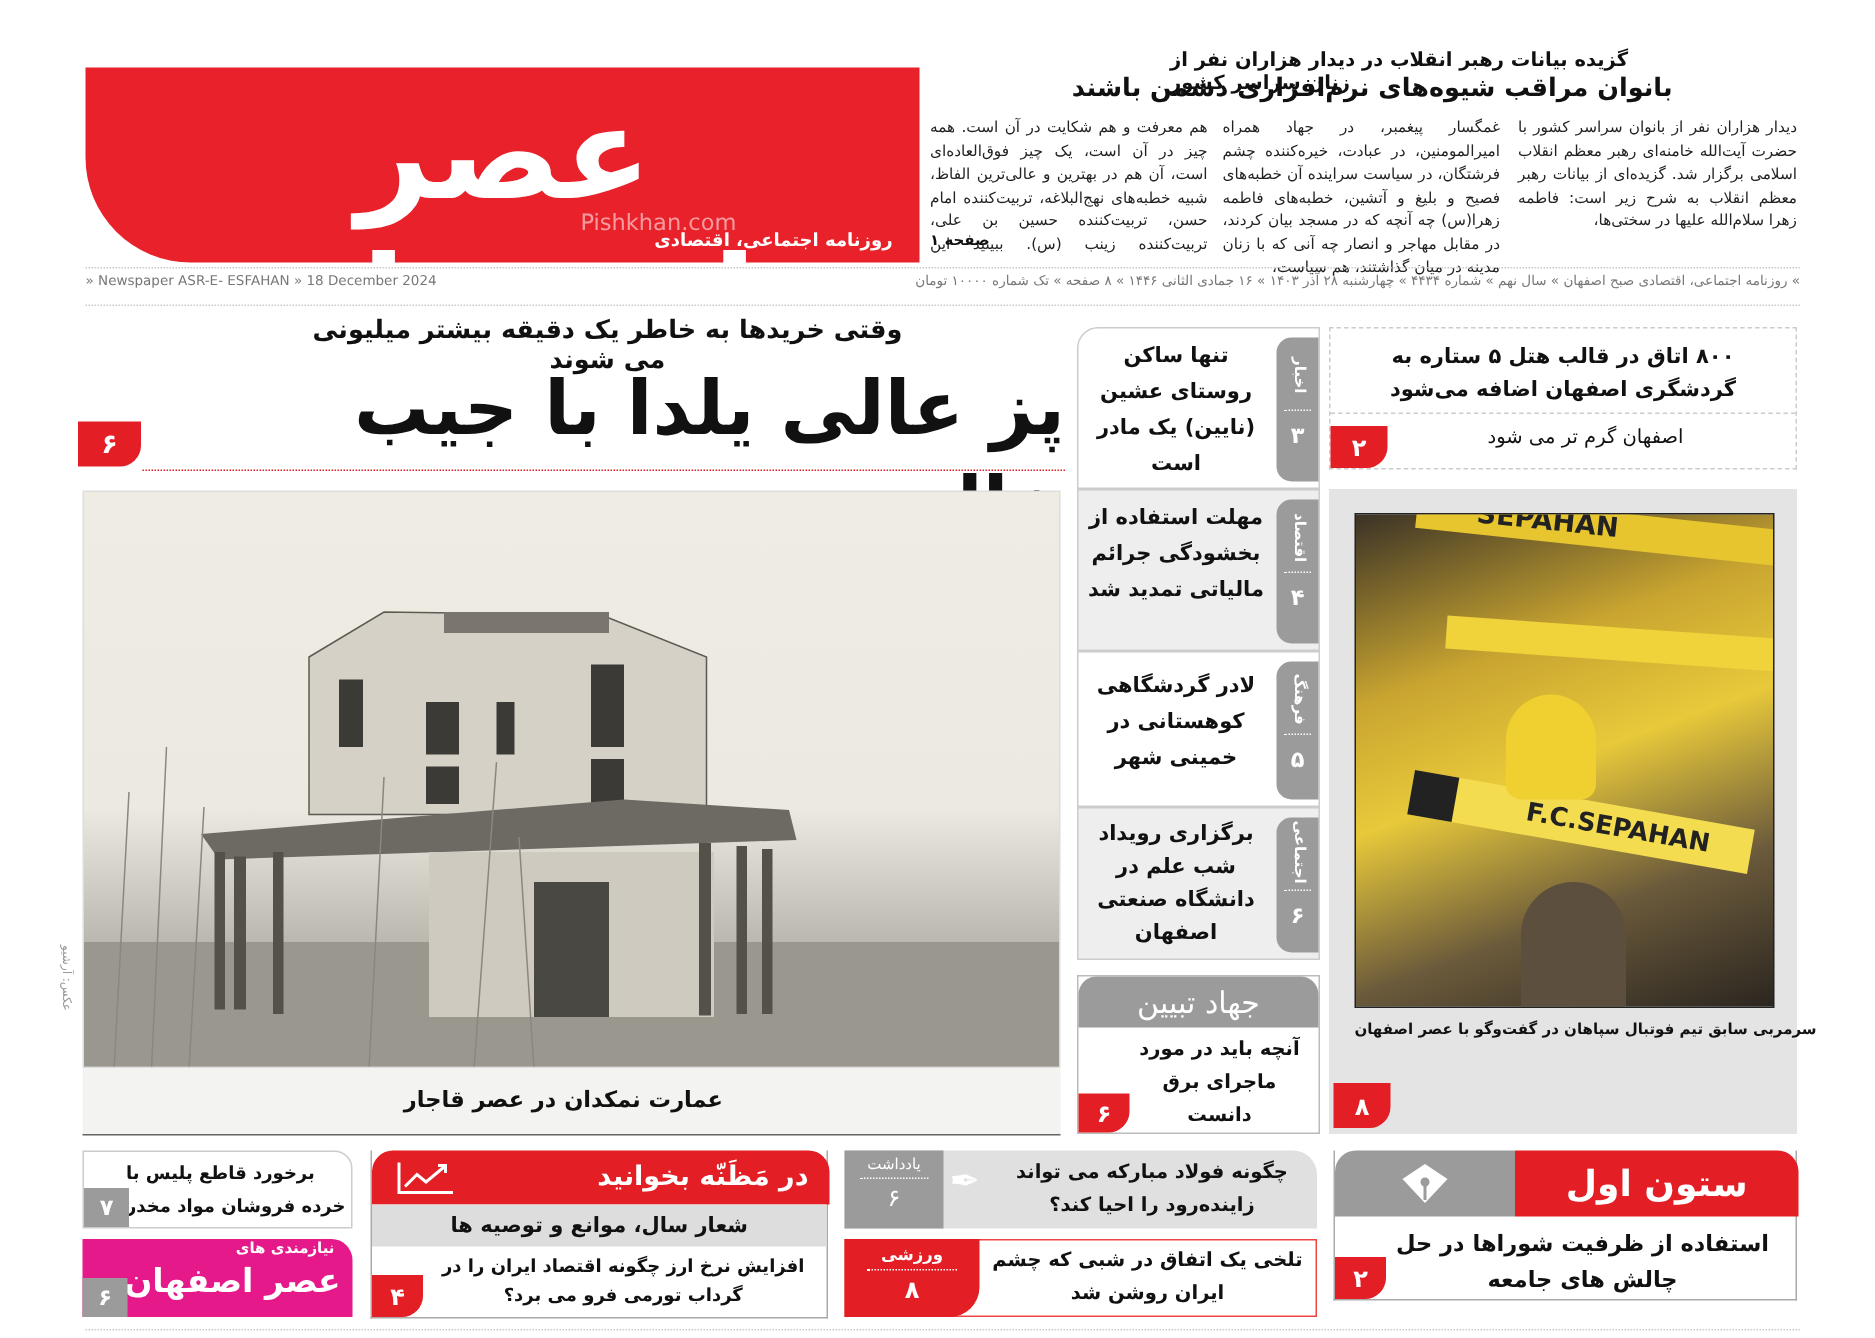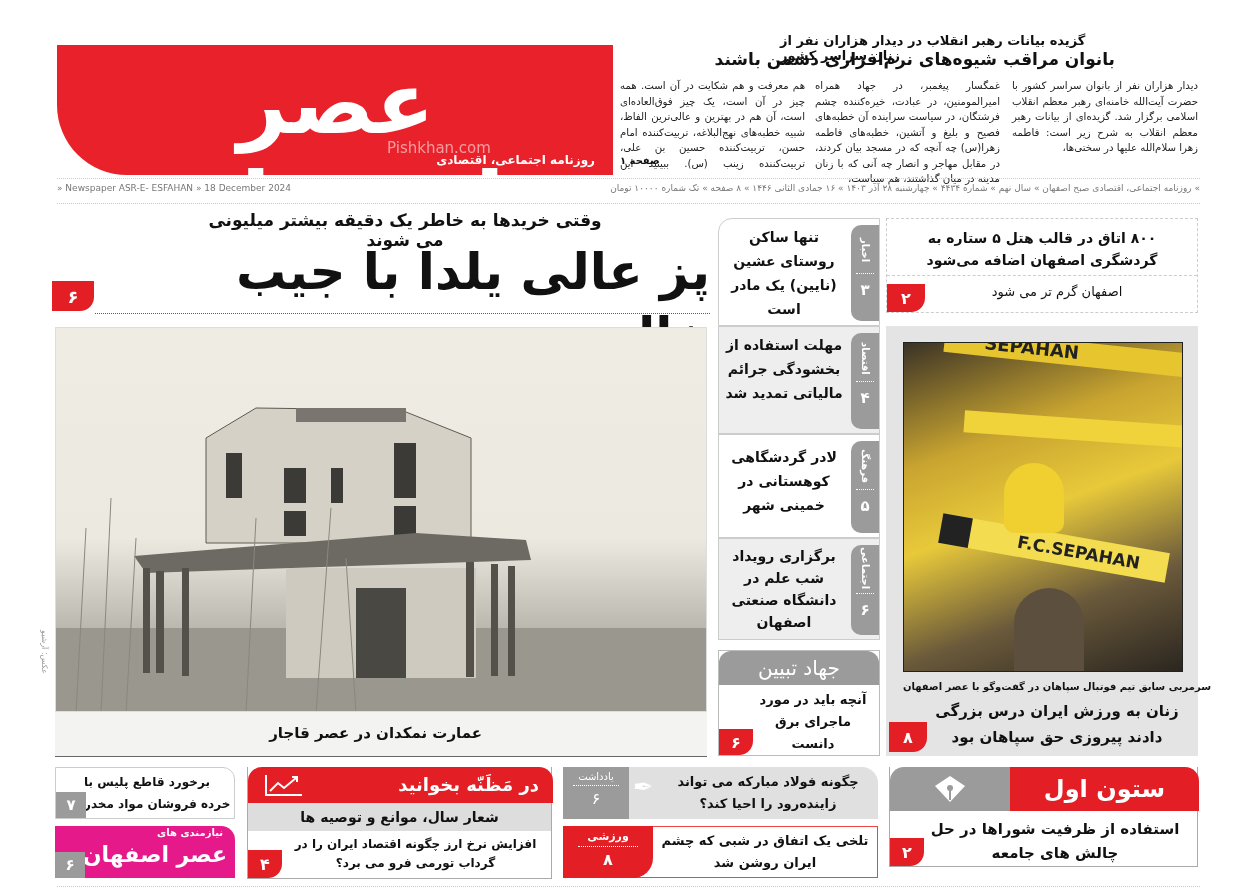--- a/index.html
+++ b/index.html
@@ -143,21 +143,20 @@
 
 <div class="abs" style="left:886px;top:326px;width:312px;height:430px;background:#e4e4e4">
   <div style="position:absolute;left:17px;top:16px;width:280px;height:330px;background:linear-gradient(160deg,#3a3226 0%,#c9a530 30%,#e8c93a 50%,#6b5a3b 75%,#2b2620 100%);border:1px solid #222;overflow:hidden">
     <div style="position:absolute;left:40px;top:-2px;width:250px;height:24px;background:#e6c52f;transform:rotate(6deg);color:#222;font-weight:bold;font-size:18px;padding-left:40px">SEPAHAN</div>
     <div style="position:absolute;left:60px;top:75px;width:220px;height:22px;background:#f0d23a;transform:rotate(4deg)"></div>
     <div style="position:absolute;left:35px;top:190px;width:230px;height:30px;background:#f3dc50;transform:rotate(10deg);color:#222;font-weight:bold;font-size:17px;padding-left:48px;line-height:30px;border-left:30px solid #222">F.C.SEPAHAN</div>
     <div style="position:absolute;left:100px;top:120px;width:60px;height:70px;background:#f0d030;border-radius:30px 30px 10px 10px"></div>
     <div style="position:absolute;left:110px;top:245px;width:70px;height:90px;background:#5d4f3d;border-radius:35px 35px 0 0"></div>
   </div>
   <div style="position:absolute;left:15px;top:355px;width:312px;text-align:center;font-size:10px;font-weight:bold;direction:rtl">سرمربی سابق تیم فوتبال سپاهان در گفت‌وگو با عصر اصفهان</div>
-  <div style="position:absolute;left:40px;top:372px;width:262px;text-align:center;font-size:15px;font-weight:bold;line-height:26px;direction:rtl">زنان به ورزش ایران درس بزرگی دادند پیروزی حق سپاهان بود</div>
   <div class="num-tab" style="left:3px;bottom:4px;width:38px;height:30px;font-size:16px">۸</div>
 </div>
 
 <div class="abs" style="left:889px;top:767px;width:309px;height:100px;border:1px solid #aaa;border-top:none">
   <div style="position:absolute;left:0;top:0;width:120px;height:44px;background:#9b9b9b;border-top-left-radius:14px;display:flex;align-items:center;justify-content:center">
     <svg width="34" height="30" viewBox="0 0 34 30">
         <polygon points="17,2 32,12 17,28 2,12" fill="#fff"></polygon>
         <circle cx="17" cy="14" r="3" fill="#9b9b9b"></circle>
         <rect x="16" y="16" width="2" height="10" fill="#9b9b9b"></rect>
       </svg>

